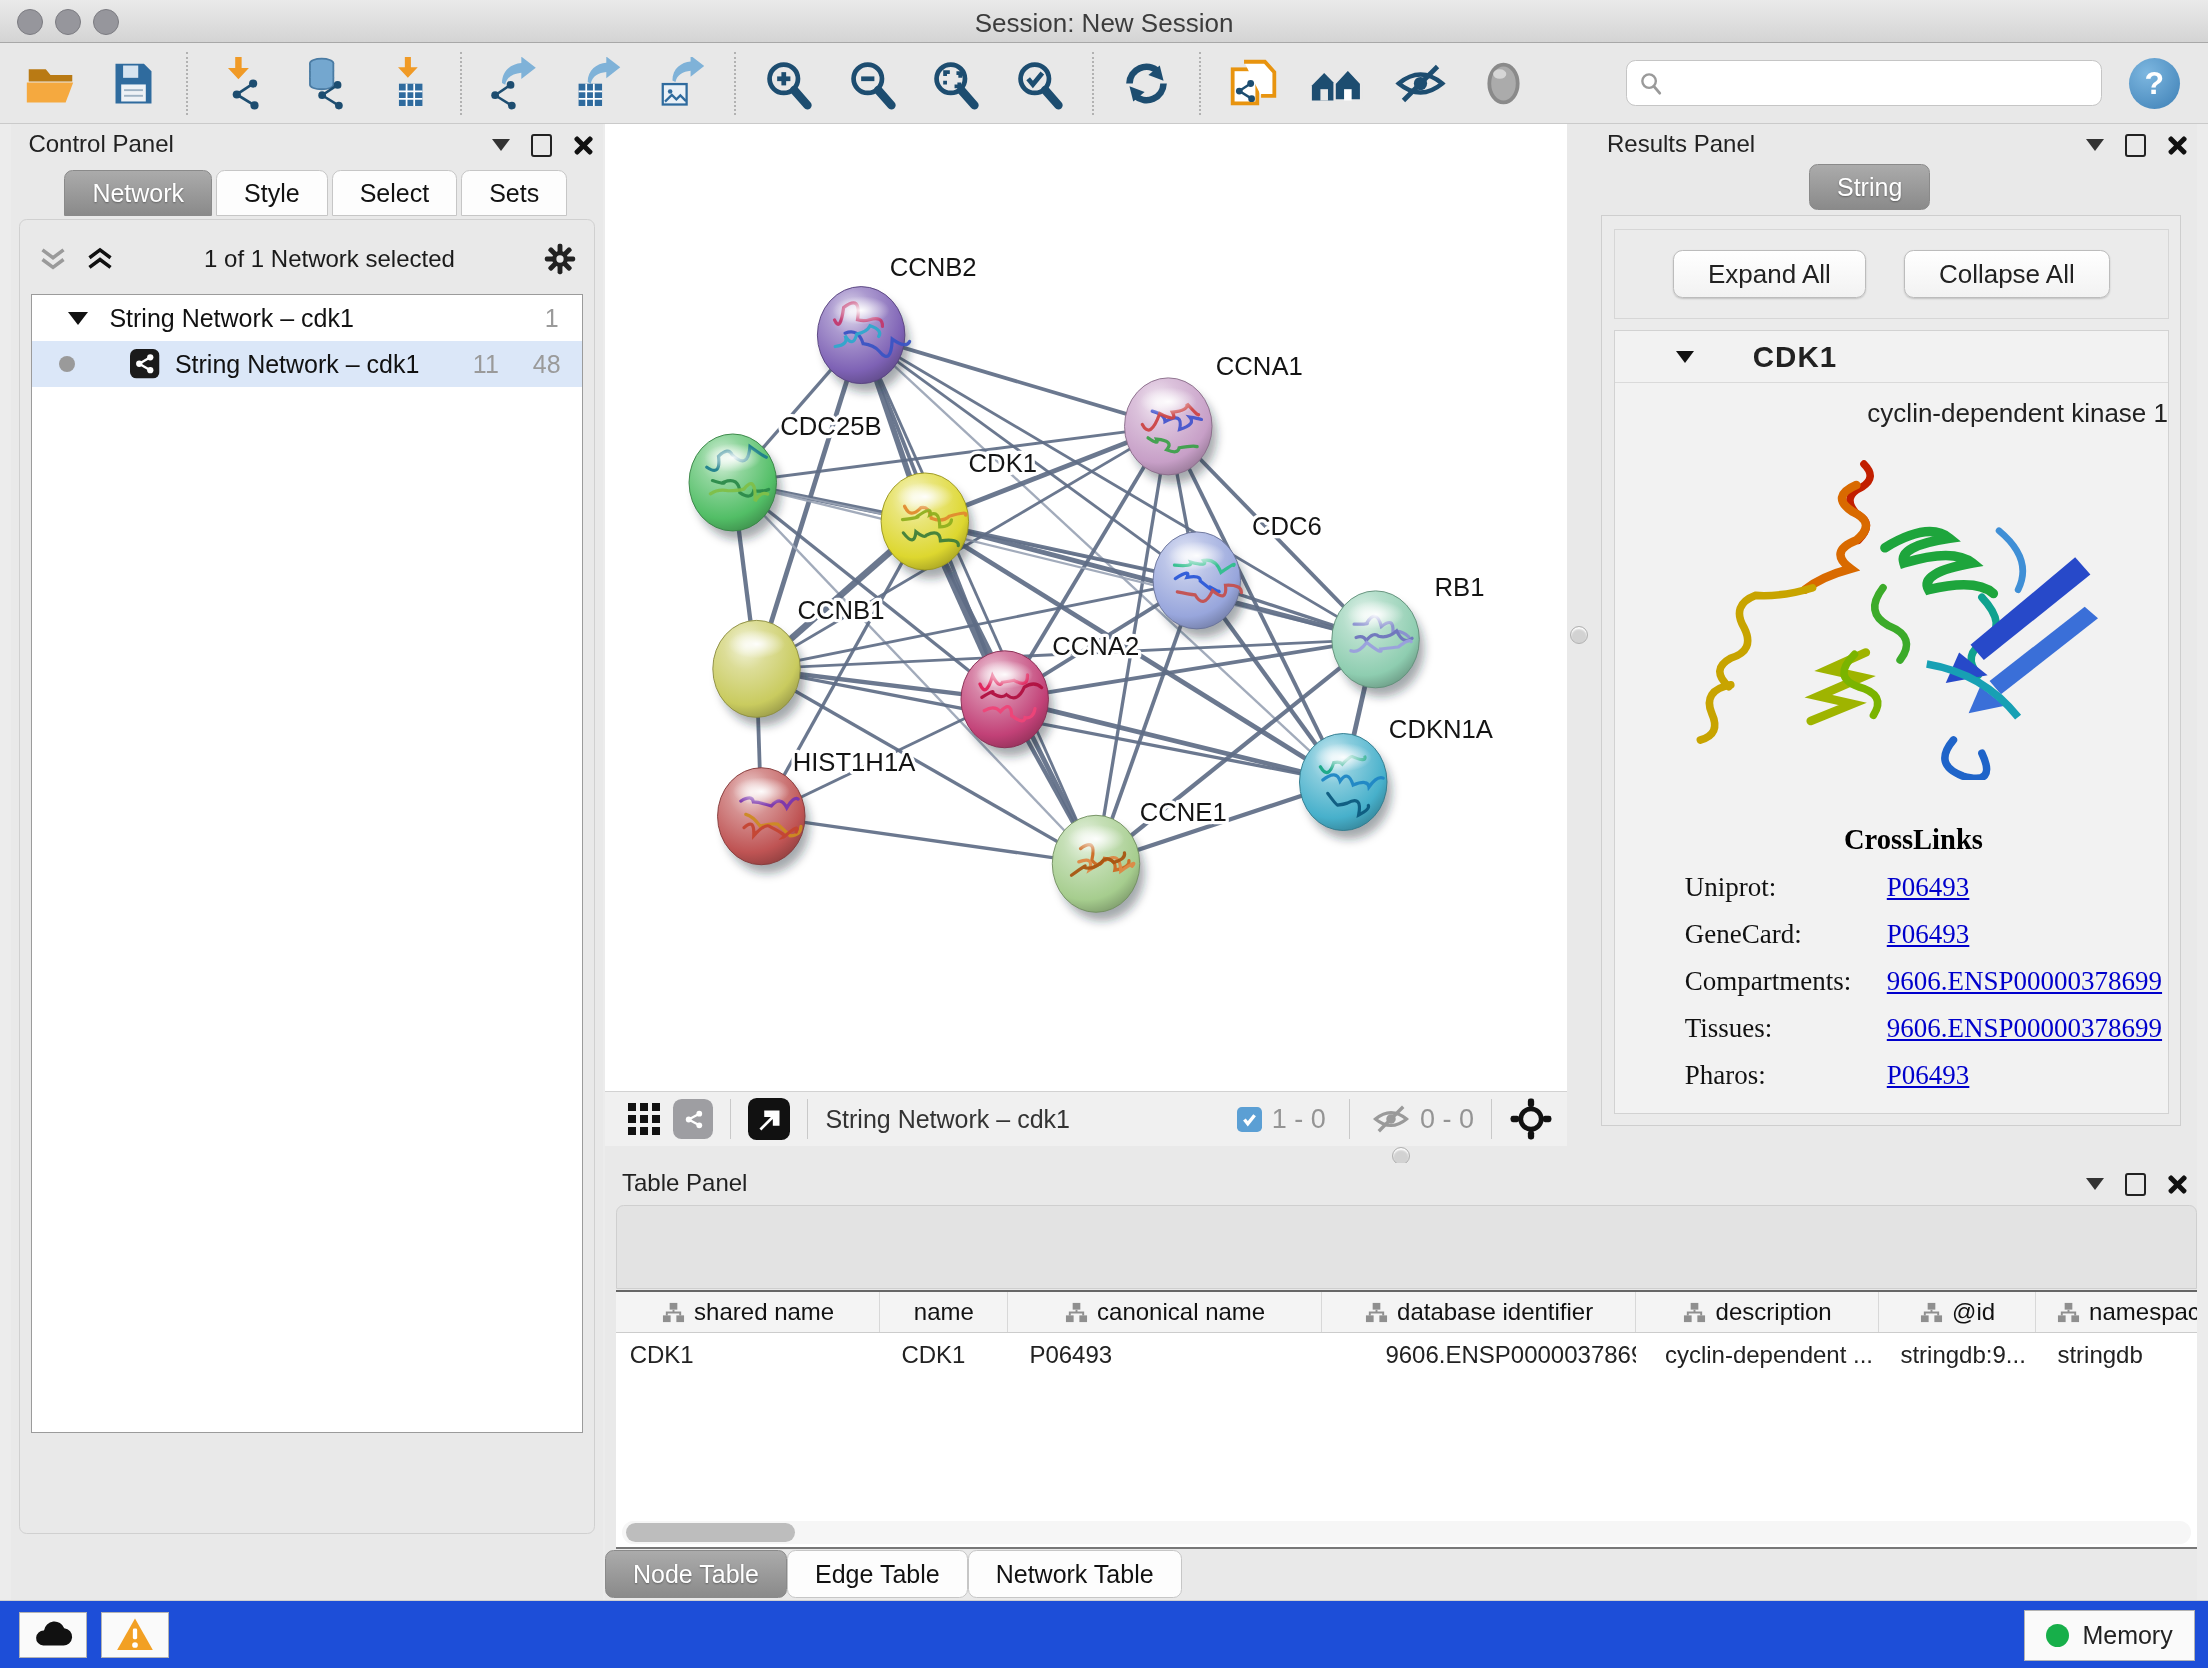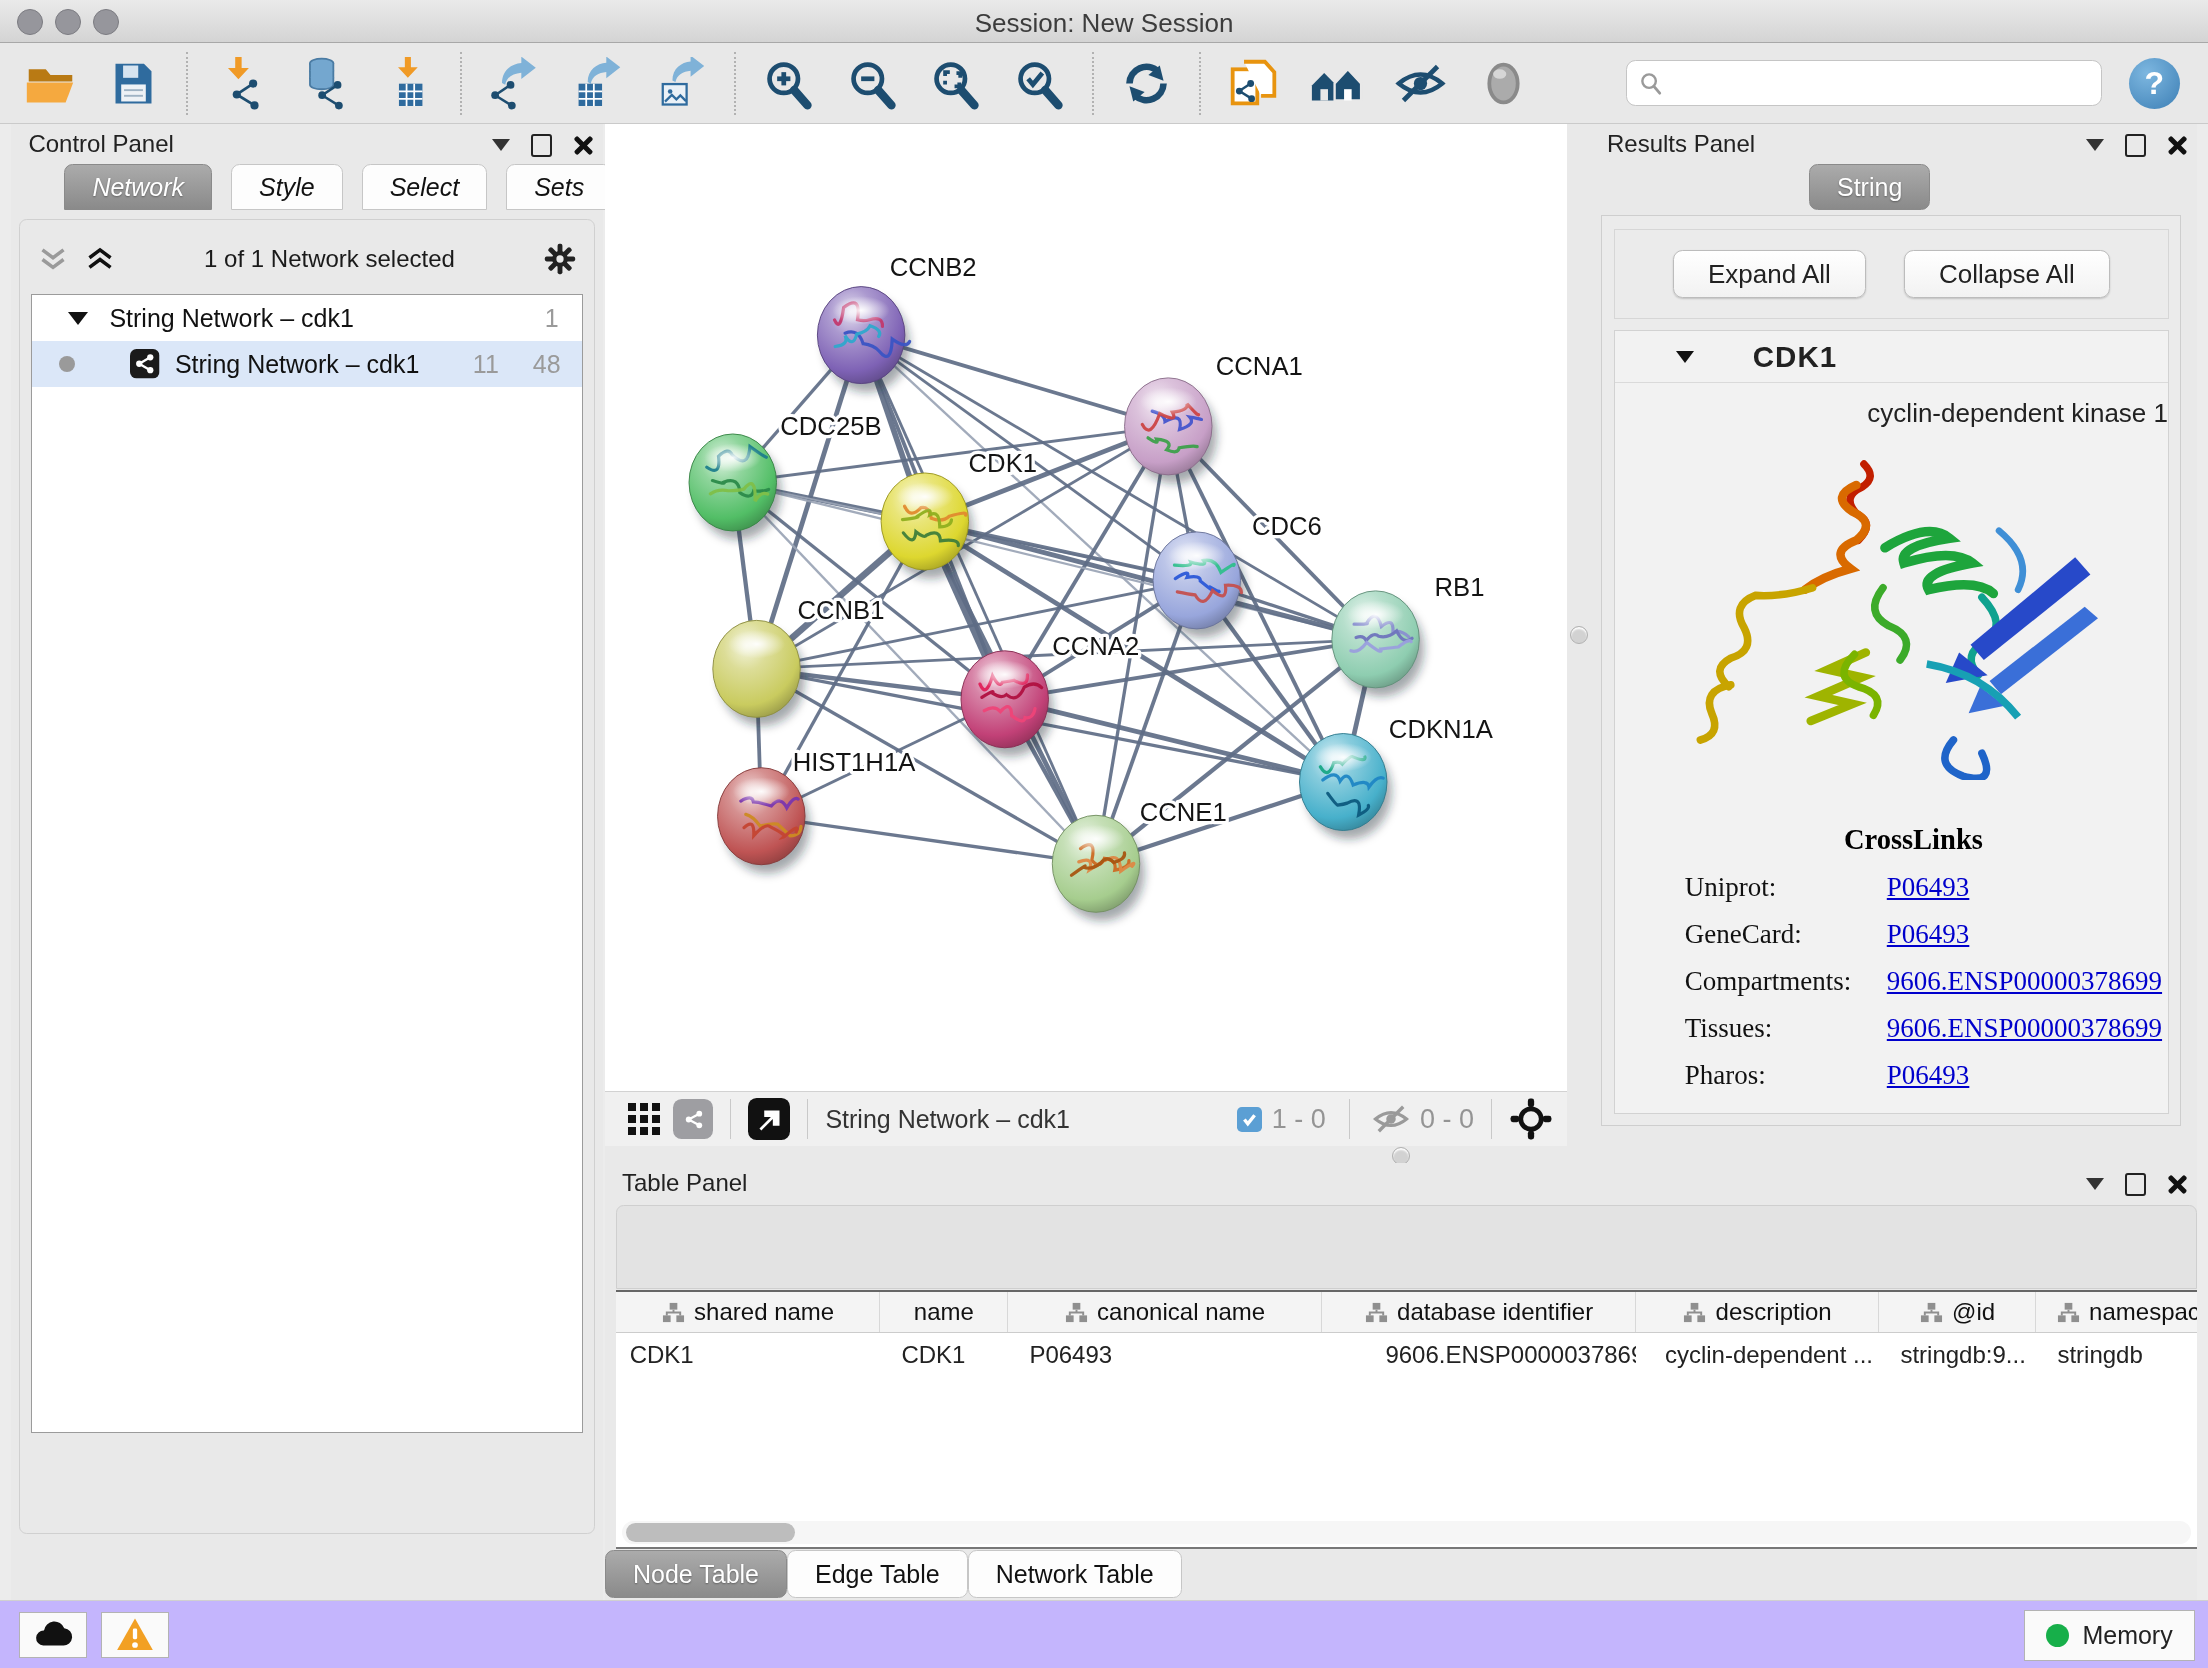--- a/index.html
+++ b/index.html
@@ -38,21 +38,21 @@
   .ic-x::before,.ic-x::after{content:"";position:absolute;left:-1px;top:8.6px;width:23px;height:4.8px;
     background:#111;border-radius:1.9px;}
   .ic-x::before{transform:rotate(45deg);} .ic-x::after{transform:rotate(-45deg);}
   
   .tab{height:44px;padding:0 27px;display:flex;align-items:center;font-size:25px;background:#fdfdfd;
     border:1px solid #c6c6c6;border-radius:8.6px 8.6px 0 0;color:#111;}
   .tab.active{background:linear-gradient(#ababab,#8a8a8a);border-color:#8a8a8a;color:#fff;
     text-shadow:0 1px 1.9px rgba(0,0,0,.35);}
   
   .control-panel{position:absolute;left:11.4px;top:124px;width:592px;height:1476px;background:#e9e9e9;}
-  .cp-tabs{position:absolute;left:53px;top:40px;display:flex;gap:19px;font-style:italic;}
+  .cp-tabs{position:absolute;left:53px;top:46px;display:flex;gap:4px;}
   .cp-inner{position:absolute;left:7.6px;top:95px;width:574px;height:1313px;background:#e9e9e9;
     border:1px solid #d0d0d0;border-radius:7.6px;}
   .cp-row{position:absolute;left:17px;right:17px;top:19px;height:40px;display:flex;align-items:center;gap:15px;}
   .cp-status{flex:1;text-align:center;font-size:24px;color:#1a1a1a;}
   .tree{position:absolute;left:11.4px;right:11.4px;top:74px;height:1139px;background:#fff;
     border:1.9px solid #9b9b9b;box-sizing:border-box;}
   .tree-row{height:46px;display:flex;align-items:center;font-size:25px;color:#111;}
   .tree-row .cnt{color:#9a9a9a;}
   .tri-down{width:0;height:0;border-left:10.5px solid transparent;border-right:10.5px solid transparent;
     border-top:13.3px solid #111;margin:0 21px 0 36px;}
@@ -106,21 +106,21 @@
   .thead{display:flex;height:40px;background:#f4f4f4;border-bottom:1px solid #ccc;width:1617px;}
   .th{display:flex;align-items:center;justify-content:center;gap:9.5px;font-size:24px;color:#111;
     border-right:1px solid #d8d8d8;box-sizing:border-box;overflow:hidden;white-space:nowrap;}
   .trow{display:flex;height:44px;width:1617px;font-size:24px;align-items:center;}
   .td{padding-left:13.3px;box-sizing:border-box;overflow:hidden;white-space:nowrap;}
   .hscroll{position:absolute;left:5.7px;right:5.7px;bottom:2.9px;height:23px;background:#f6f6f6;border-radius:11.4px;}
   .hthumb{position:absolute;left:3.8px;top:1.9px;width:169px;height:19px;background:#bdbdbd;border-radius:9.5px;}
   .tp-tabs{position:absolute;left:0;right:0;bottom:1.9px;display:flex;}
   .tp-tabs .tab{border-radius:8.6px;height:46px;}
   
-  .statusbar{position:absolute;left:0;top:1600px;width:100%;height:68px;background:#c4b5fd;
+  .statusbar{position:absolute;left:0;top:1600px;width:100%;height:68px;background:#1d4ed8;
     border-top:1.9px solid #d0d0d0;}
   .sb-btn{position:absolute;top:10.5px;width:68px;height:46px;background:#fafafa;border:1.9px solid #b3b3b3;
     display:flex;align-items:center;justify-content:center;box-sizing:border-box;}
   .memory-btn{position:absolute;right:13.3px;top:8.6px;height:51px;padding:0 21px;background:#fafafa;
     border:1.9px solid #b3b3b3;display:flex;align-items:center;gap:13.3px;font-size:25px;box-sizing:border-box;}
   .green-dot{width:23px;height:23px;border-radius:50%;background:#17af4a;}
   .chev{color:#9a9a9a;} .chev.dark{color:#111;}
 </style>
 </head>
 <body>

